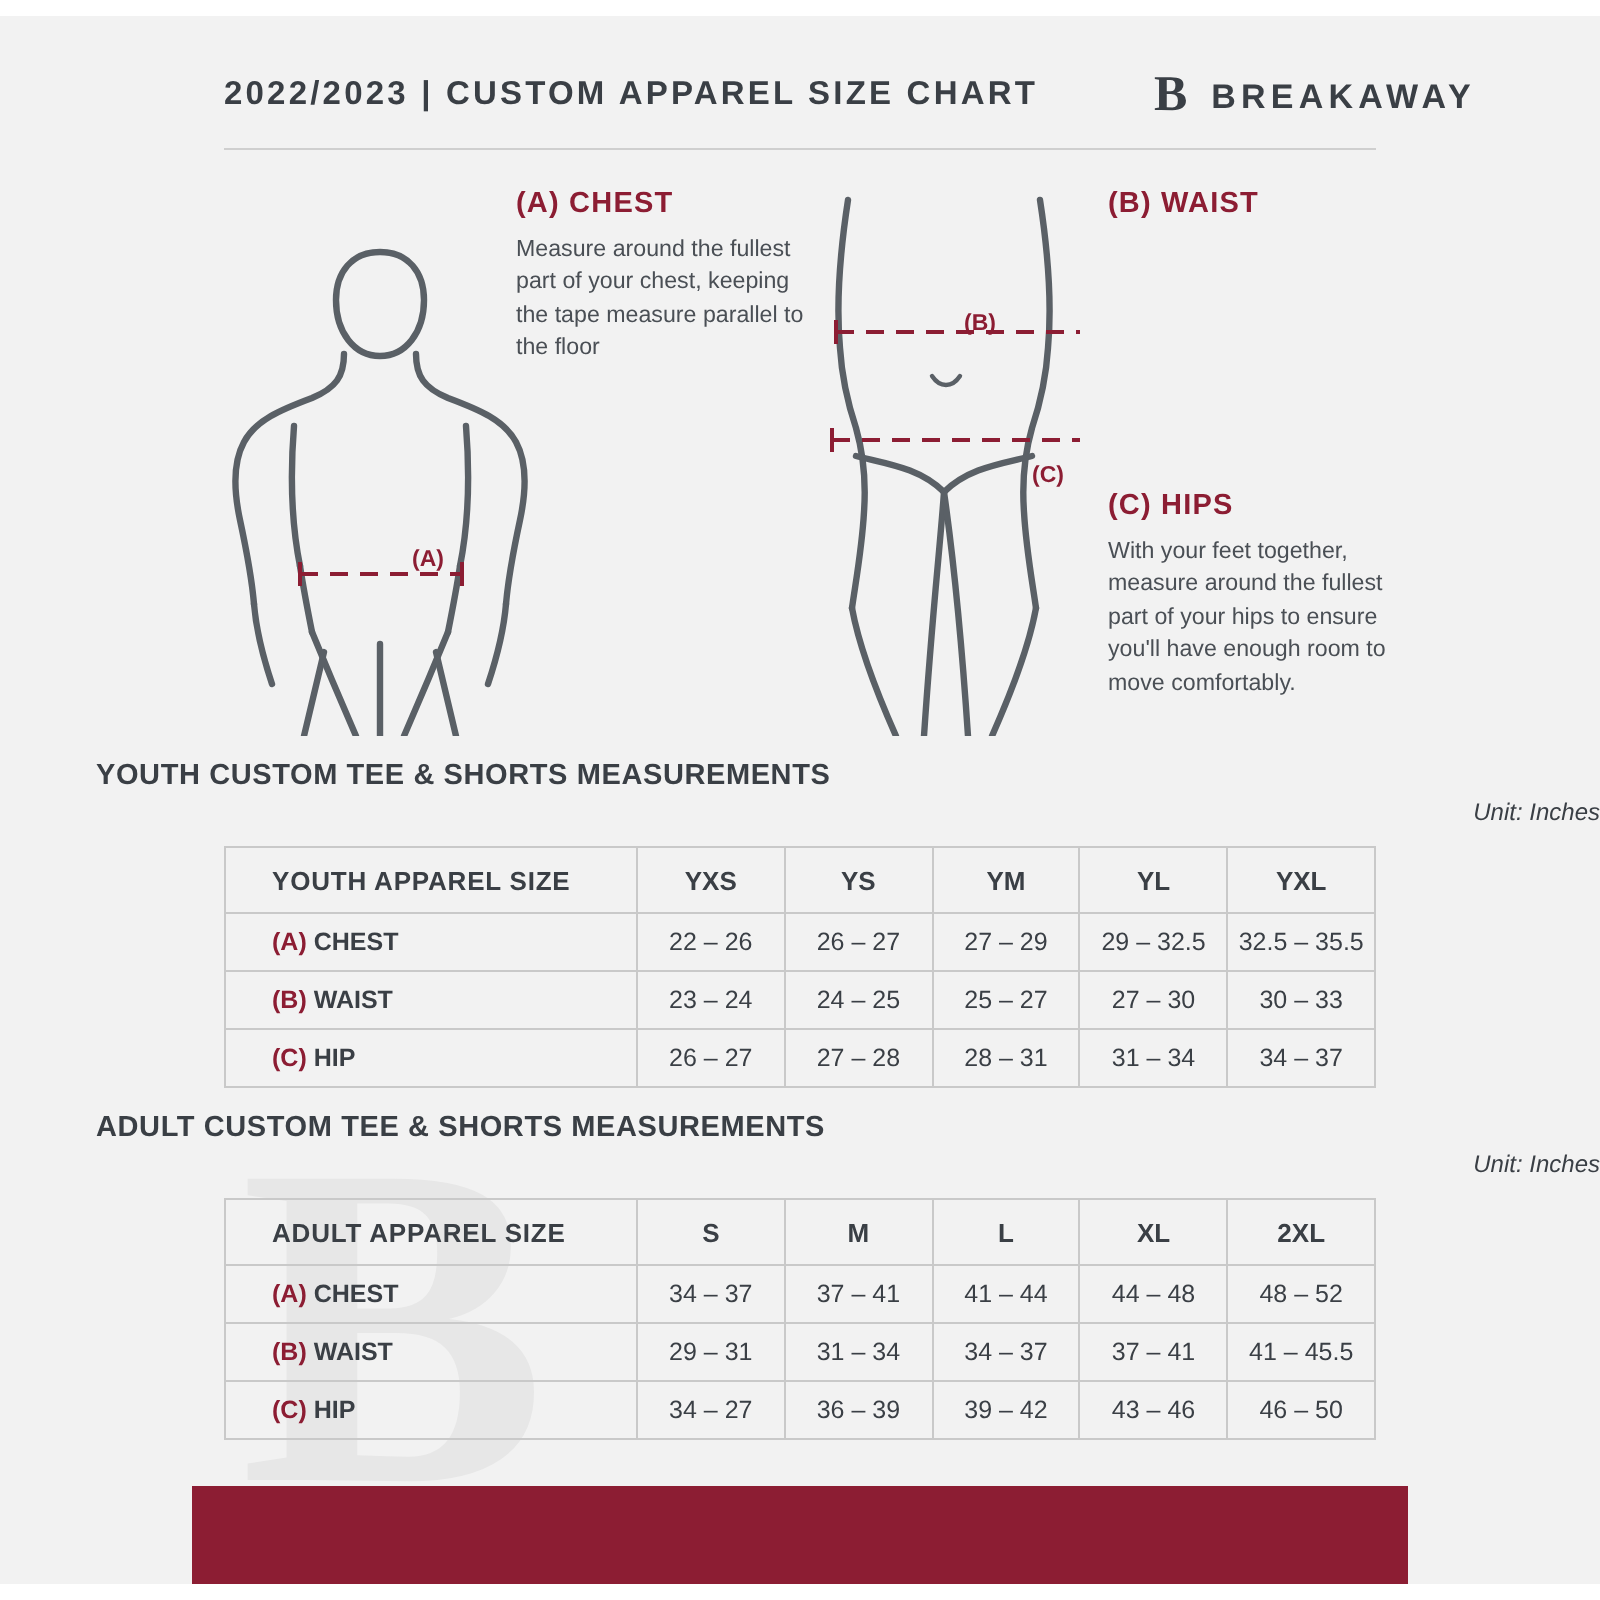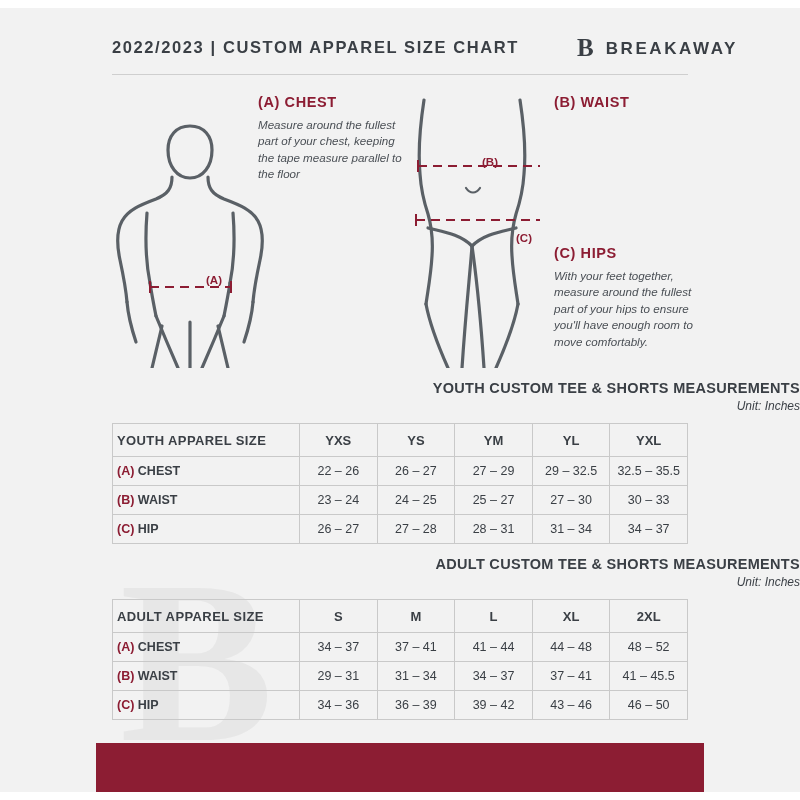--- a/index.html
+++ b/index.html
@@ -109,41 +109,41 @@
   .callout .ct {
     font-size: 14.5px;
     font-weight: bold;
     letter-spacing: 0.6px;
     color: #8c1d33;
     margin-bottom: 7px;
   }
   .callout .cb {
     font-size: 11.6px;
     line-height: 1.42;
-    font-style: italic;
     color: #4a4f55;
   }
   #callout-chest { left: 258px; top: 16px; }
   #callout-waist { left: 554px; top: 16px; }
   #callout-hips  { left: 554px; top: 150px; margin-top: 17px; }
 
   .tag {
     position: absolute;
     font-size: 11.5px;
     font-weight: bold;
     color: #8c1d33;
   }
 
   
   .tbl-title {
-    text-align: right;
+    text-align: left;
     font-size: 14.5px;
     font-weight: bold;
     color: #3a3f45;
     letter-spacing: 0.3px;
+    padding-left: 48px;
   }
   .tbl-unit {
     text-align: right;
     font-size: 12px;
     font-style: italic;
     color: #3a3f45;
     margin-top: 3px;
   }
   table.size {
     border-collapse: collapse;
@@ -154,21 +154,21 @@
   table.size th, table.size td {
     border: 1px solid #c9c9c9;
     height: 28px;
     font-size: 12.5px;
     color: #3a3f45;
     text-align: center;
     padding: 0;
   }
   table.size th:first-child, table.size td:first-child {
     text-align: left;
-    padding-left: 4px;
+    padding-left: 23px;
     width: 182px;
   }
   table.size thead th {
     font-weight: bold;
     font-size: 13px;
     height: 32px;
   }
   table.size thead th:first-child { letter-spacing: 0.4px; }
   table.size tbody td:first-child { font-weight: bold; }
   .lbl { color: #8c1d33; font-weight: bold; }
@@ -357,21 +357,21 @@
           <tr>
             <td><span class="lbl">(B)</span> <span>WAIST</span></td>
             <td>29 – 31</td>
             <td>31 – 34</td>
             <td>34 – 37</td>
             <td>37 – 41</td>
             <td>41 – 45.5</td>
           </tr>
           <tr>
             <td><span class="lbl">(C)</span> <span>HIP</span></td>
-            <td>34 – 36</td>
+            <td>34 – 27</td>
             <td>36 – 39</td>
             <td>39 – 42</td>
             <td>43 – 46</td>
             <td>46 – 50</td>
           </tr>
         </tbody>
       </table>
     </div>
 
     <div class="footer-bar"></div>

